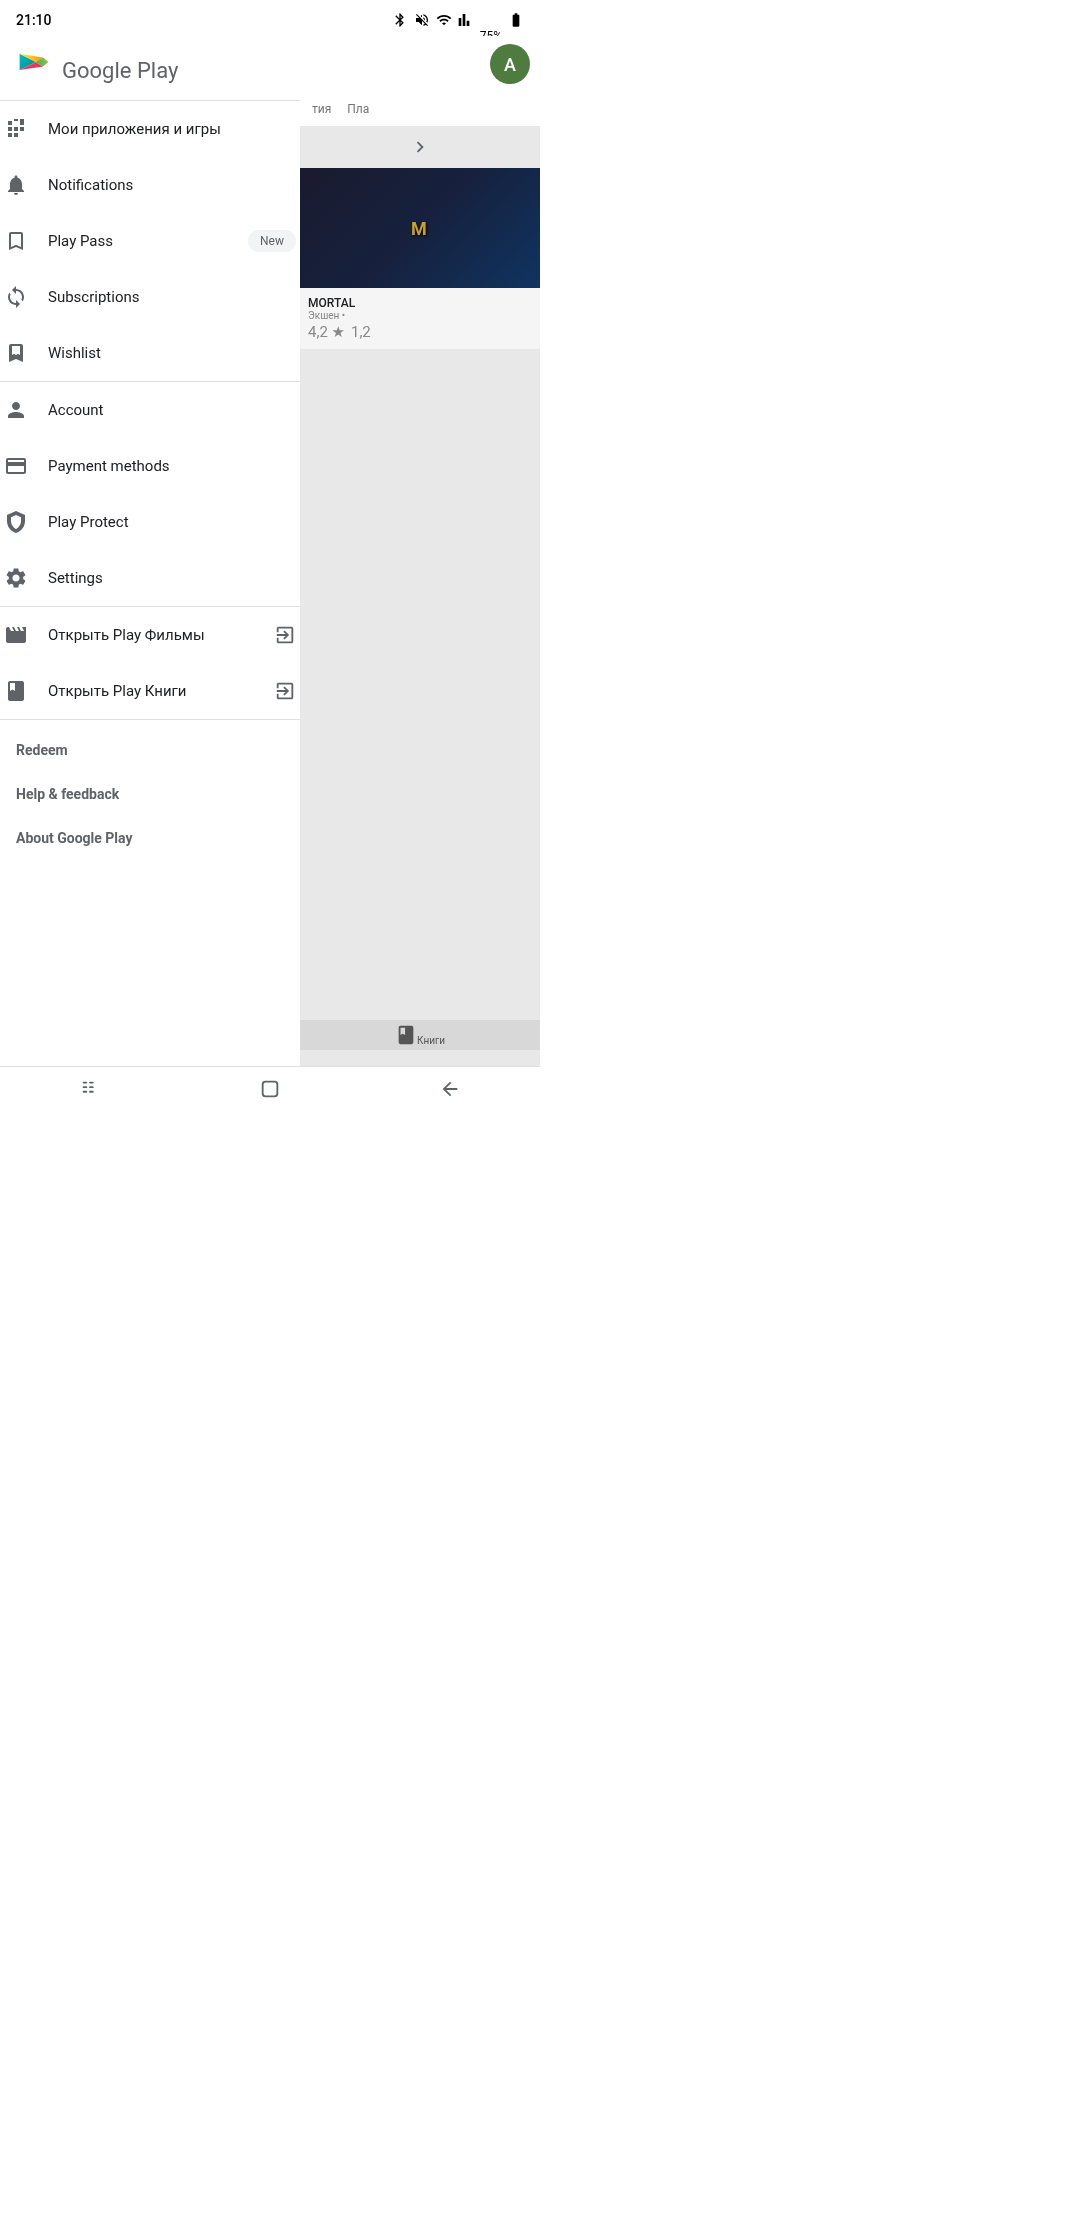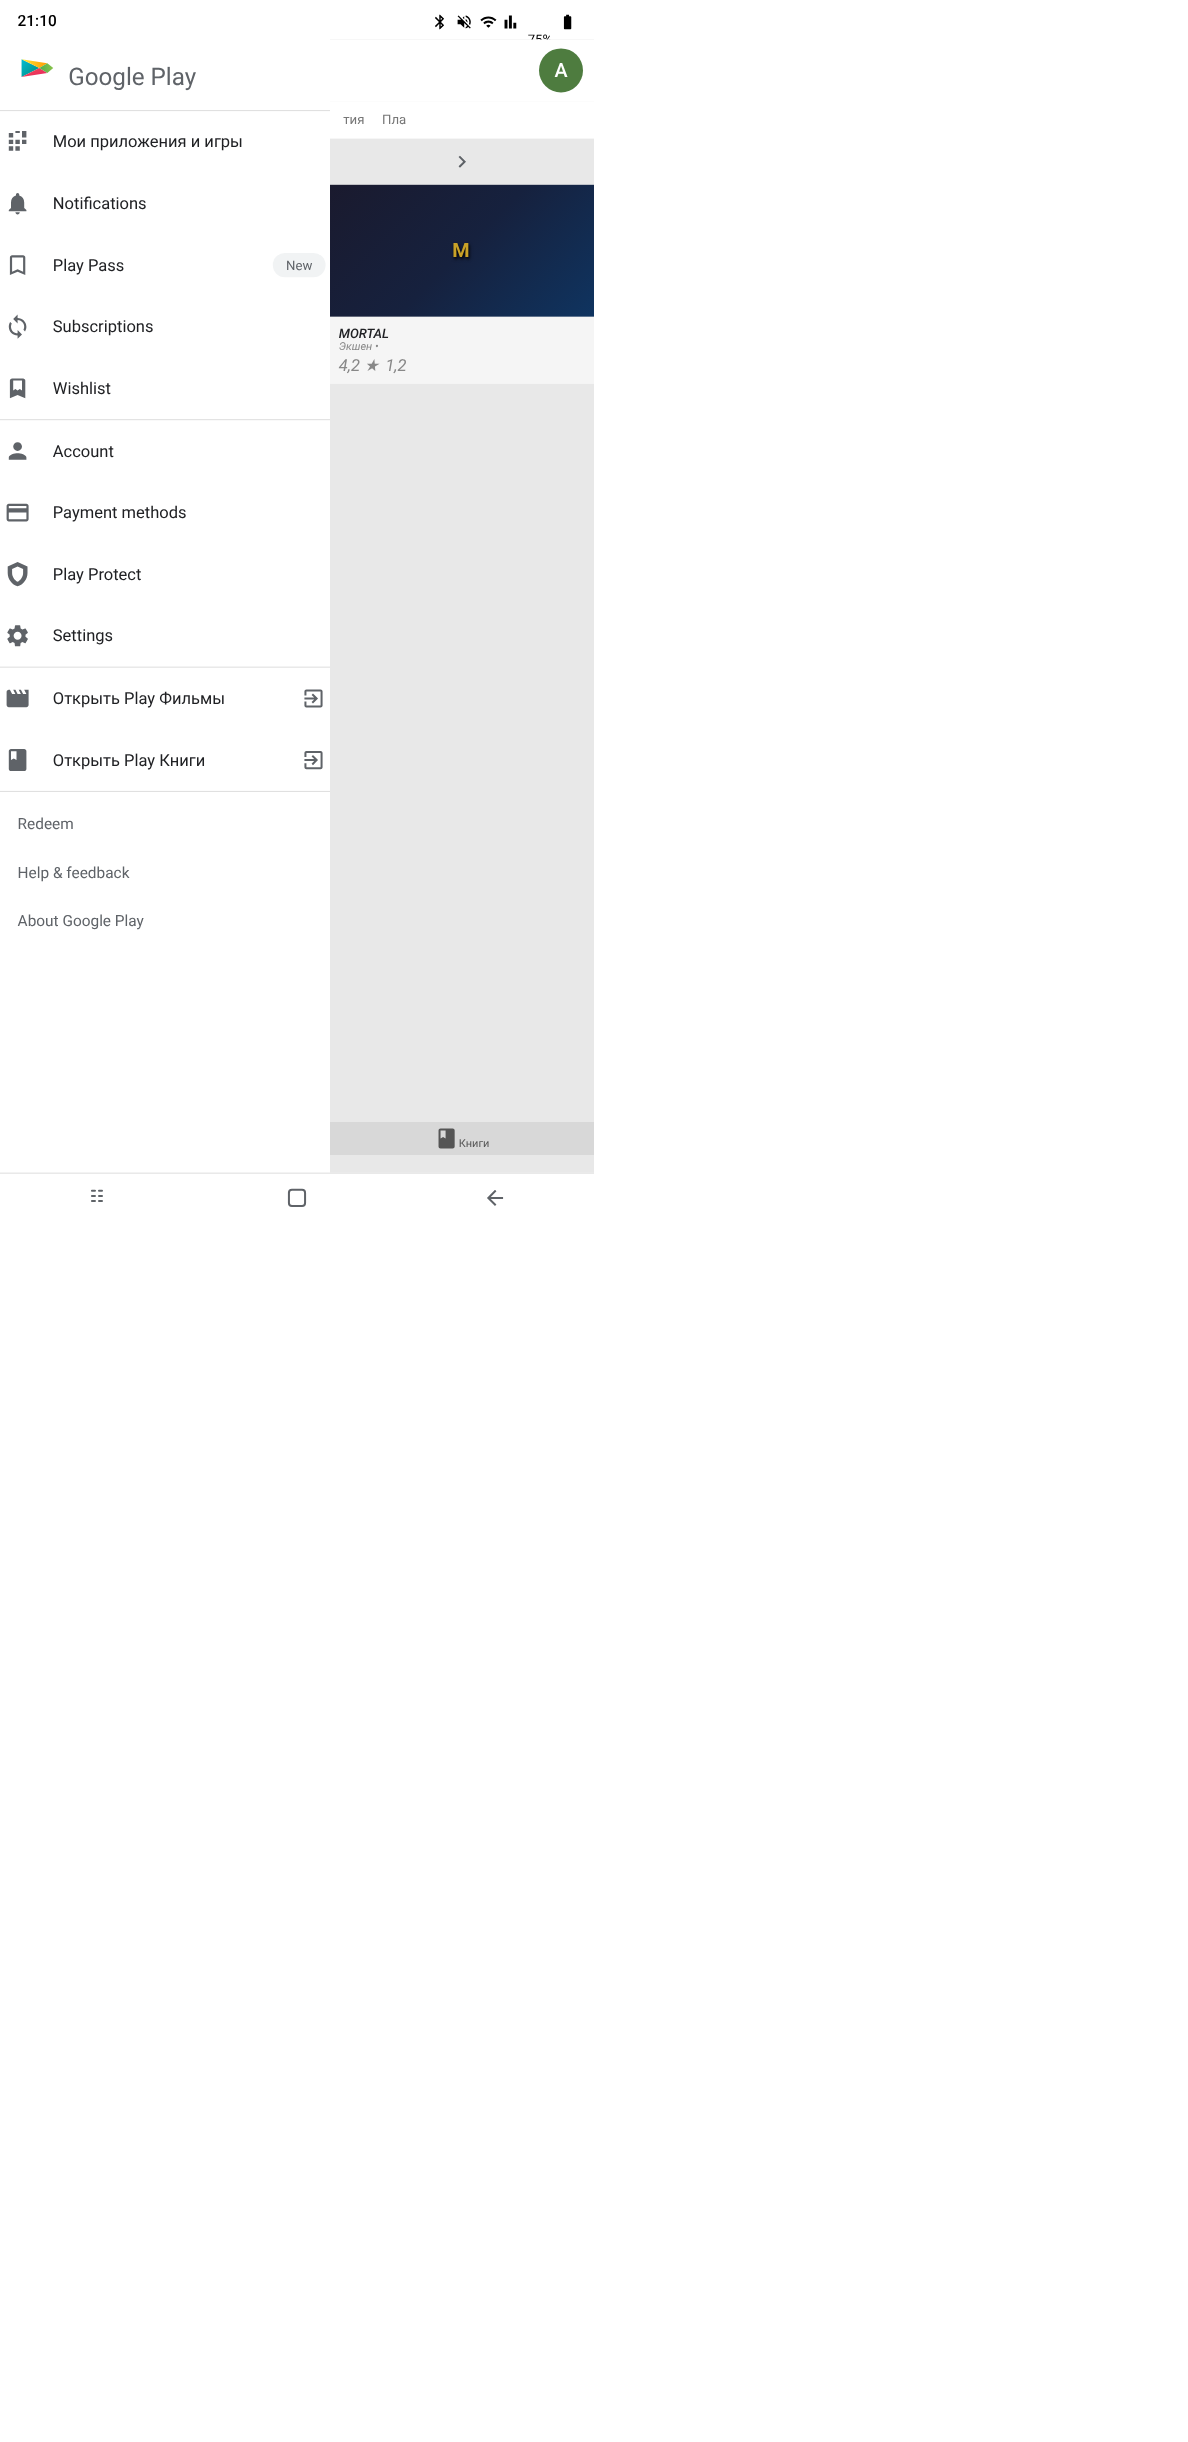--- a/index.html
+++ b/index.html
@@ -144,20 +144,21 @@
     
     .bottom-links {
       padding: 8px 0;
     }
 
     .bottom-link {
       display: flex;
       align-items: center;
       padding: 14px 16px;
       cursor: pointer;
+      font-weight: bold;
     }
 
     .bottom-link-label {
       font-size: 14px;
       color: #5f6368;
     }
 
     
     .right-panel {
       flex: 1;
@@ -221,21 +222,20 @@
       justify-content: center;
       color: #c9a227;
       font-size: 24px;
       font-weight: bold;
       letter-spacing: 2px;
     }
 
     .game-info {
       background: #f5f5f5;
       padding: 8px;
-      font-style: italic;
     }
 
     .game-title {
       font-size: 12px;
       font-weight: 500;
       color: #202124;
     }
 
     .game-subtitle {
       font-size: 10px;

